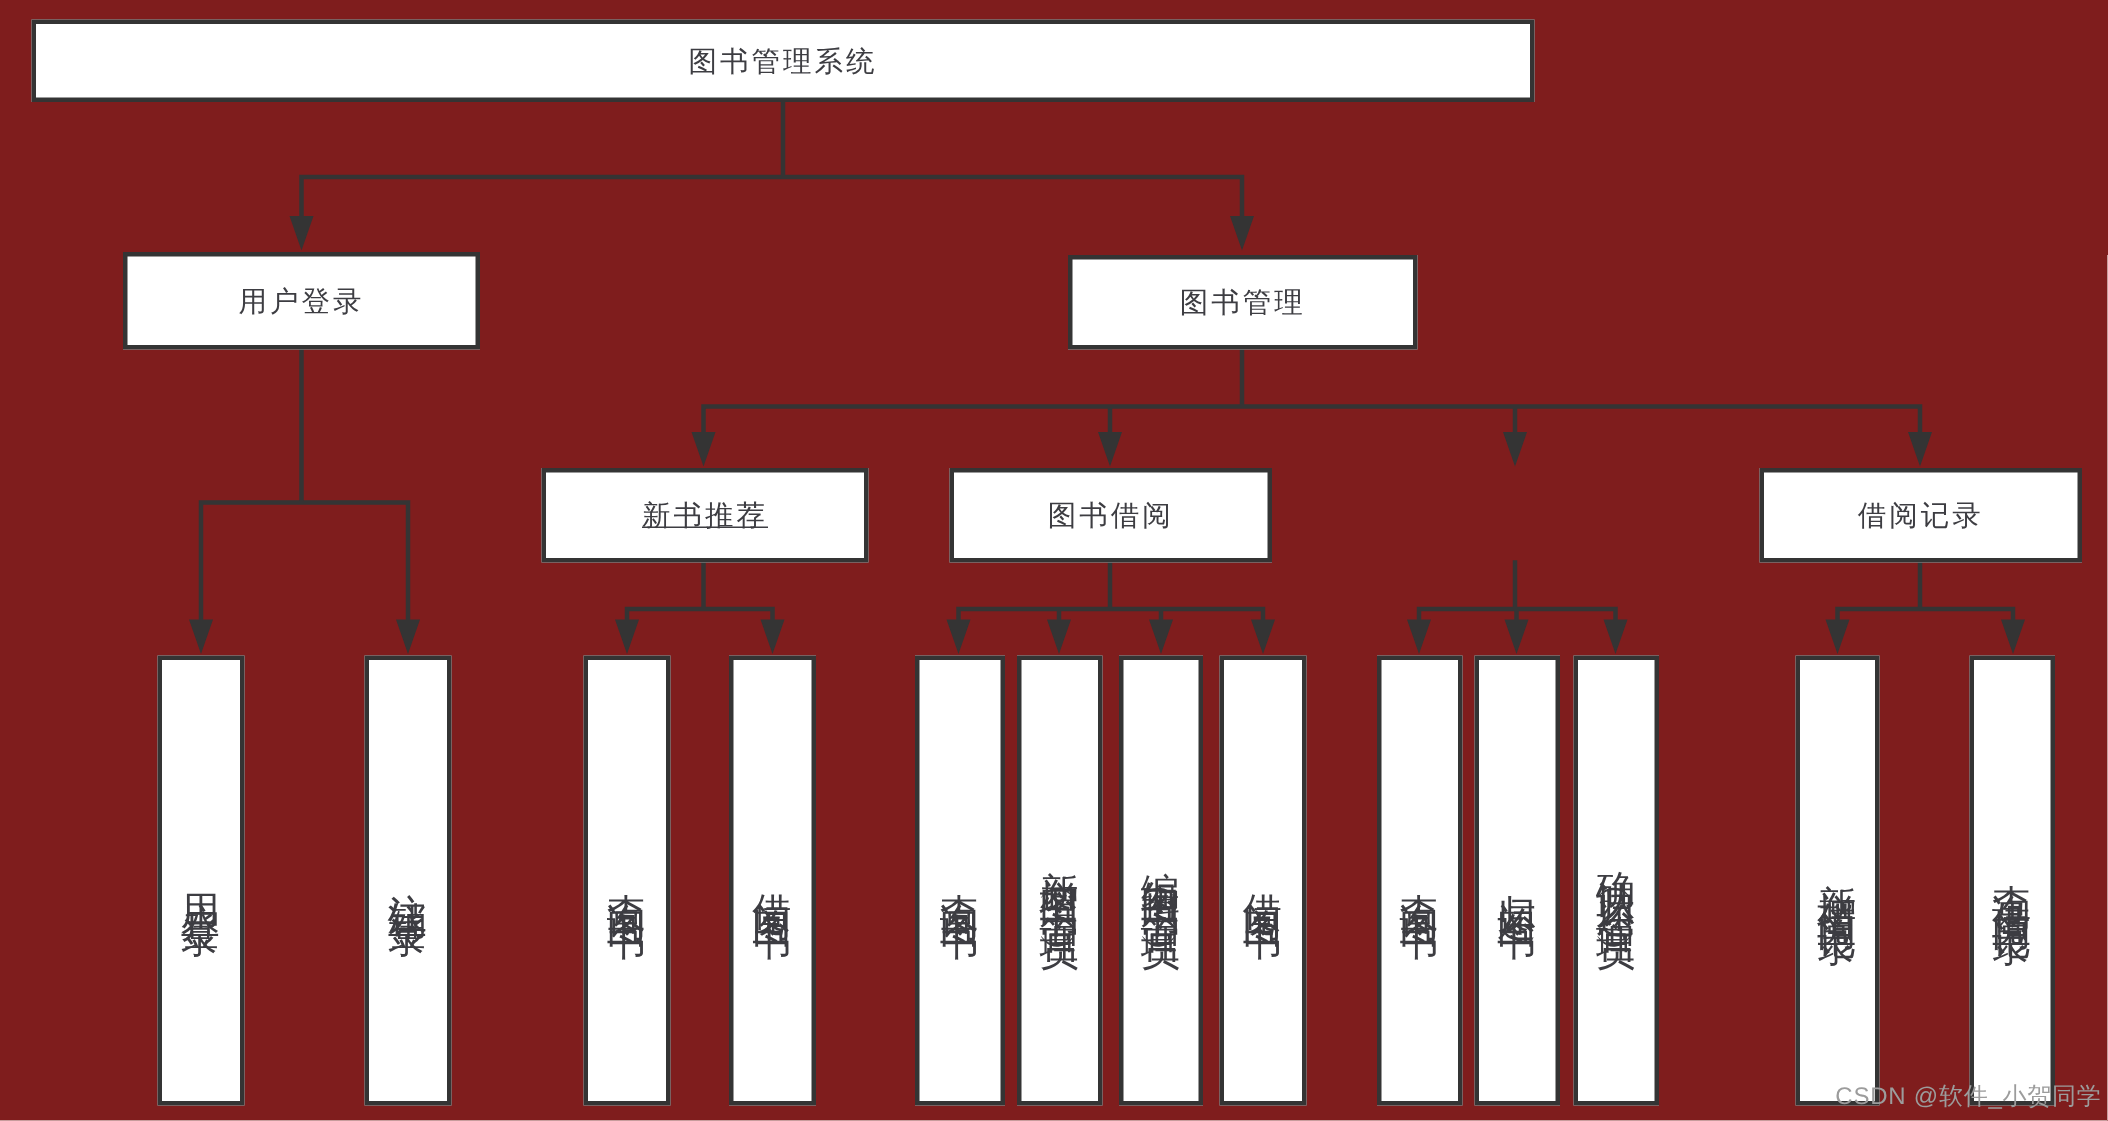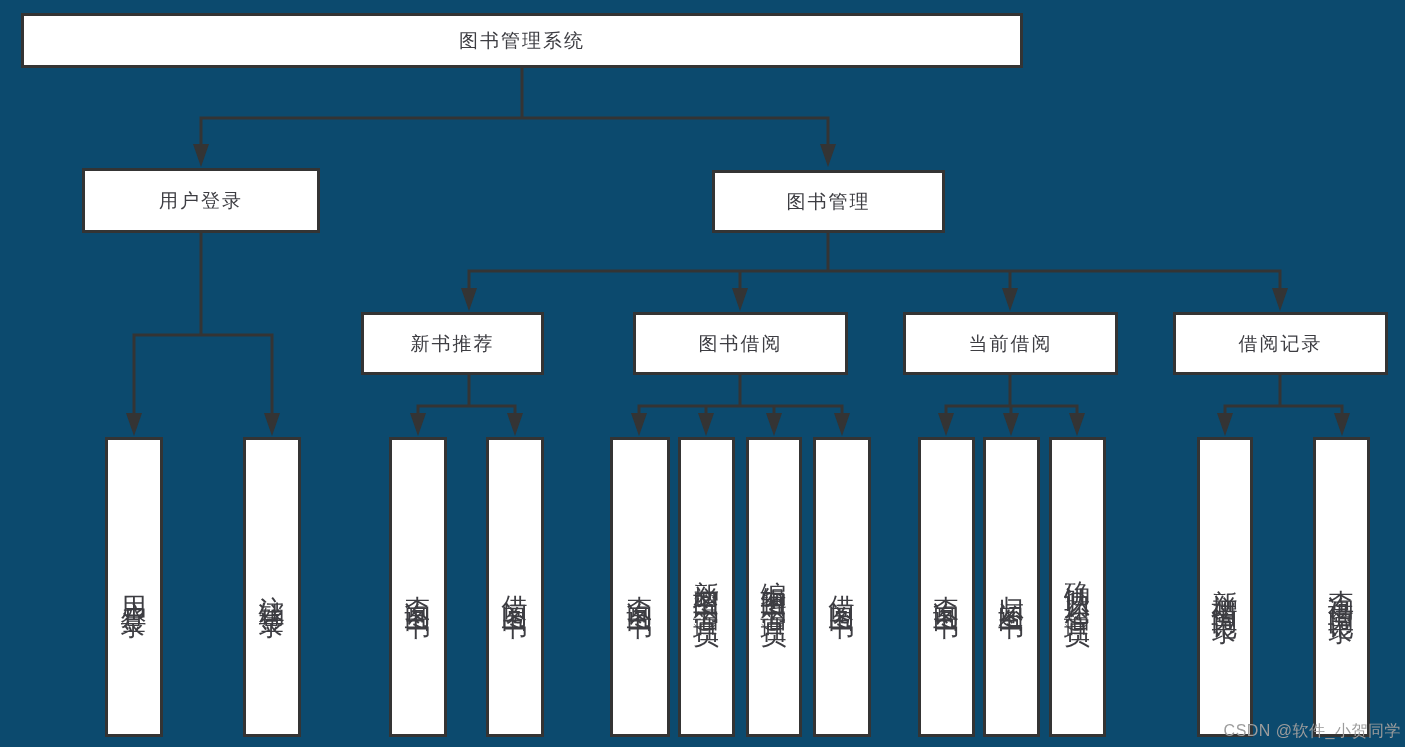--- a/index.html
+++ b/index.html
@@ -1,19 +1,19 @@
 <!DOCTYPE html>
 <html><head>
 <meta charset="utf-8">
 <style>
   html,body { margin:0; padding:0; background:#ffffff; }
   .canvas {
     position:relative;
     width:1405px; height:747px;
-    background:#0c4a6e;
+    background:#7f1d1d;
     overflow:hidden;
     font-family:"Liberation Sans","DejaVu Sans",sans-serif;
   }
   #connectors { position:absolute; left:0; top:0; z-index:1; }
   .node {
     position:absolute;
     box-sizing:border-box;
     background:#ffffff;
     border:3px solid #343434;
     display:flex; align-items:center; justify-content:center;
@@ -35,21 +35,21 @@
     z-index:10;
     color:#9c9c9c;
     font-size:16px;
     letter-spacing:0.5px;
     white-space:nowrap;
   }
   
   #box-root       { left:21px;  top:13px;  width:1002px; height:55px; }
   #box-user-login { left:82px;  top:168px; width:238px;  height:65px; }
   #box-book-mgmt  { left:712px; top:170px; width:233px;  height:63px; }
-  #box-new-rec    { left:361px; top:312px; width:183px;  height:63px; }
+  #box-new-rec    { left:361px; top:312px; width:218px;  height:63px;text-decoration:underline; }
   #box-borrowing  { left:633px; top:312px; width:215px;  height:63px;align-items:center; }
   #box-current    { left:903px; top:312px; width:215px;  height:63px; }
   #box-records    { left:1173px;top:312px; width:215px;  height:63px;font-family:Liberation Serif, serif; }
   #leaf-l1a { left:105px;  width:58px; }
   #leaf-l1b { left:243px;  width:58px; }
   #leaf-l2a { left:389px;  width:58px; }
   #leaf-l2b { left:486px;  width:58px; }
   #leaf-l3a { left:610px;  width:60px; }
   #leaf-l3b { left:678px;  width:57px; }
   #leaf-l3c { left:746px;  width:56px; }
@@ -96,23 +96,20 @@
   </div>
   <div class="node h" id="box-book-mgmt">
     <span>图书管理</span>
   </div>
   <div class="node h" id="box-new-rec">
     <span>新书推荐</span>
   </div>
   <div class="node h" id="box-borrowing">
     <span>图书借阅</span>
   </div>
-  <div class="node h" id="box-current">
-    <span>当前借阅</span>
-  </div>
   <div class="node h" id="box-records">
     <span>借阅记录</span>
   </div>
 
   <div class="node leaf" id="leaf-l1a">
     <span class="vtext">用户登录</span>
   </div>
   <div class="node leaf" id="leaf-l1b">
     <span class="vtext">注销登录</span>
   </div>

